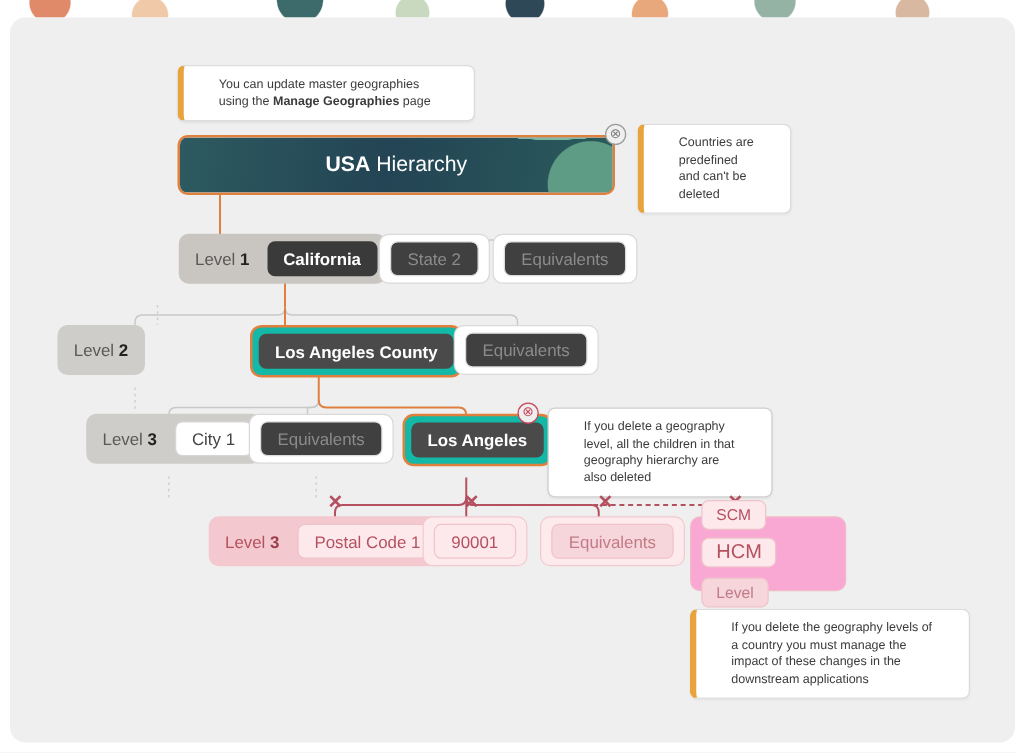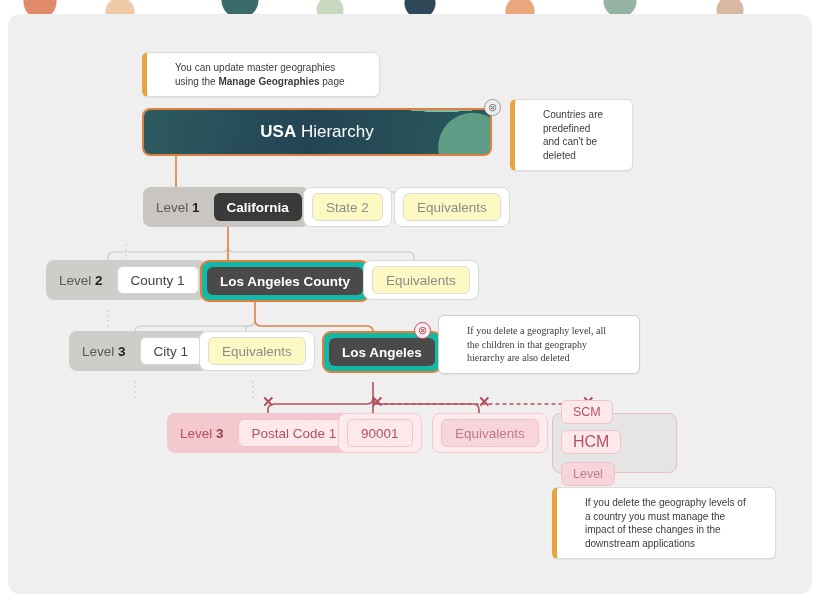--- a/index.html
+++ b/index.html
@@ -39,21 +39,21 @@
   }
   .lvl-label { font-size:13.5px; color:#595959; padding:0 6px; }
   .lvl-label b { color:#222; font-weight:bold; }
 
   .chip {
     display:flex; align-items:center; justify-content:center;
     height:28px; padding:0 13px; border-radius:6px;
     font-size:13.5px; background:#ffffff; color:#444;
     border:1px solid #d6d6d6;
   }
-  .chip.ghost { background:#fef9c3; color:#8b8b8b; border-color:#dcdcdc; }
+  .chip.ghost { background:#404040; color:#8b8b8b; border-color:#dcdcdc; }
 
   
   .grp.grey { background:#c9c6c1; }
   .grp.greyl { background:#cfcdc9; }
 
   
   .box {
     position:absolute; background:#ffffff; border:1px solid #d9d9d9;
     border-radius:8px; height:40px; display:flex; align-items:center;
     padding:0 8px;
@@ -97,21 +97,21 @@
     box-shadow:0 1px 2px rgba(0,0,0,0.06);
   }
   .callout.plain { border-left:1px solid #dcdcdc; border:1px solid #d0d0d0; }
   .callout b { font-weight:bold; }
 
   
   .grp.pink { background:#f3c9cf; }
   .chip.pink { background:#fde9ec; color:#b4505f; border:1px solid #f0c3ca; }
   .chip.pinkghost { background:#f6d6db; color:#c27b86; border:1px solid #f0c3ca; }
   .box.pinkbox { background:#fdeaed; border:1px solid #f3c9cf; }
-  .box.pinkpanel { background:#e5e5e5; border:1px solid #f0bcc4; }
+  .box.pinkpanel { background:#f9a8d4; border:1px solid #f0bcc4; }
 
   
   .xmark {
     position:absolute; color:#b4505f; font-size:15px; font-weight:bold;
     font-family:"Liberation Sans", sans-serif; line-height:1;
   }
   
   .delicon {
     position:absolute; width:17px; height:17px; border-radius:50%;
     border:1.4px solid #9a9a9a; color:#7d7d7d;
@@ -194,21 +194,20 @@
     <div class="chip ghost">State 2</div>
   </div>
   <div class="box" style="left:394px; top:187px;">
     <div class="chip ghost">Equivalents</div>
   </div>
 
   <div class="grp greyl" style="left:46px; top:260px;">
     <span class="lvl-label">
       <span>Level </span><b>2</b>
     </span>
-    <div class="chip">County 1</div>
   </div>
   <div class="sel-wrap" style="left:200px; top:260px;">
     <div class="chip selected-dark">Los Angeles County</div>
   </div>
   <div class="box" style="left:363px; top:260px;">
     <div class="chip ghost">Equivalents</div>
   </div>
 
   <div class="grp greyl" style="left:69px; top:331px;">
     <span class="lvl-label">
@@ -217,21 +216,21 @@
     <div class="chip">City 1</div>
   </div>
   <div class="box" style="left:199px; top:331px;">
     <div class="chip ghost">Equivalents</div>
   </div>
   <div class="sel-wrap" style="left:322px; top:331px;">
     <div class="chip selected-dark">Los Angeles</div>
   </div>
   <div class="delicon red" style="left:414px; top:322px;">⊗</div>
 
-  <div class="callout plain" style="left:438px; top:315px; width:202px; border-left:1px solid #d0d0d0;font-family:Liberation Serif, serif;">If you delete a geography level, all the children in that geography hierarchy are also deleted</div>
+  <div class="callout plain" style="left:438px; top:326px; width:180px; border-left:1px solid #d0d0d0;">If you delete a geography level, all the children in that geography hierarchy are also deleted</div>
 
   <div class="xmark" style="left:262px; top:394px;">✕</div>
   <div class="xmark" style="left:371px; top:394px;">✕</div>
   <div class="xmark" style="left:478px; top:394px;">✕</div>
   <div class="xmark" style="left:582px; top:394px;">✕</div>
 
   <div class="grp pink" style="left:167px; top:413px;">
     <span class="lvl-label" style="color:#b4505f;">
       <span>Level </span><b style="color:#9c3e4d;">3</b>
     </span>

